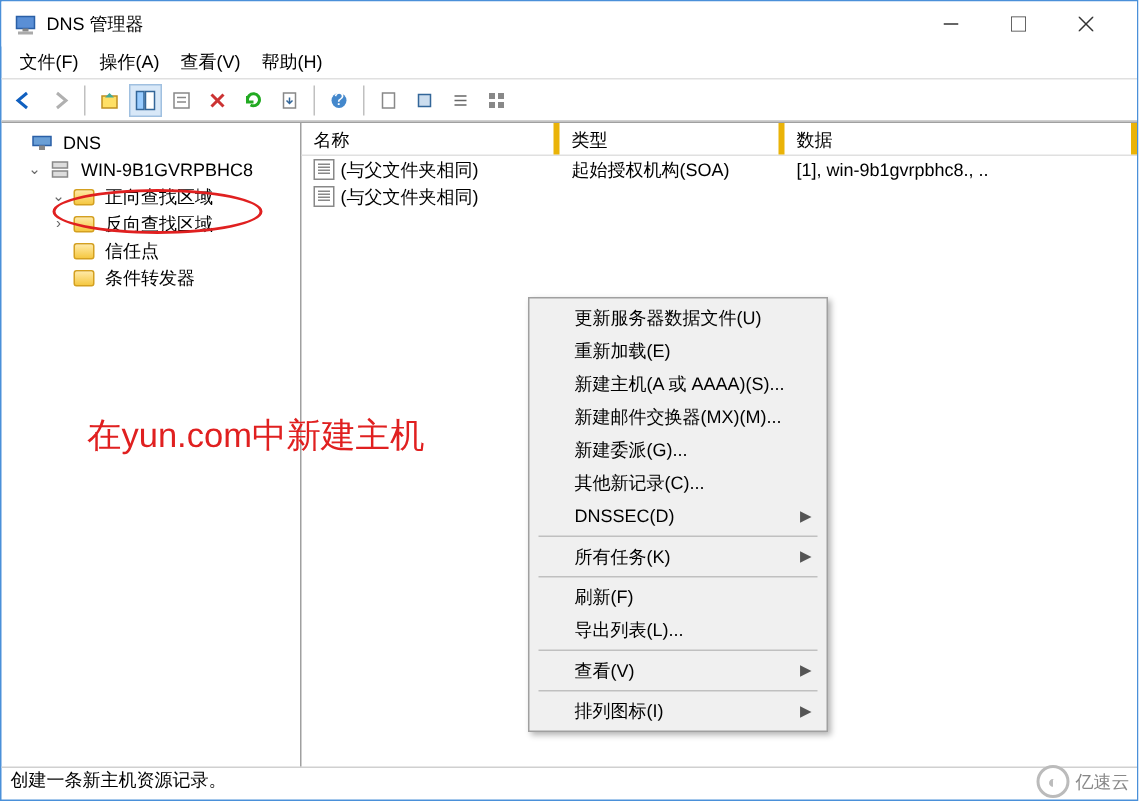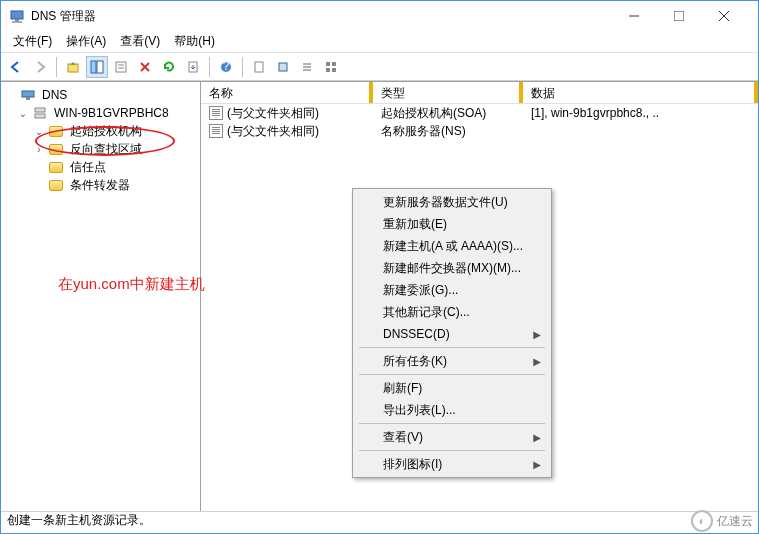--- a/index.html
+++ b/index.html
@@ -18,32 +18,32 @@
 .tsep { width: 1px; height: 20px; background: #c0c0c0; margin: 0 3px; }
 .body { flex: 1; display: flex; border-top: 1px solid #a0a0a0; }
 .tree { width: 200px; border-right: 1px solid #a0a0a0; padding: 4px 2px; position: relative; }
 .trow { display: flex; align-items: center; height: 18px; padding-left: 2px; white-space: nowrap; }
 .twister { width: 12px; display: inline-flex; justify-content: center; color: #666; font-size: 10px; }
 .ticon { width: 16px; height: 16px; margin: 0 3px; display: inline-flex; align-items: center; justify-content: center; }
 .folder { background: linear-gradient(#ffe9a6,#f5c842); border: 1px solid #d4a020; border-radius: 2px; width: 14px; height: 11px; }
 .tlabel { padding: 1px 3px; }
 .annot-ellipse { position: absolute; border: 2px solid #e02020; border-radius: 50%; pointer-events: none; }
 .annot-rect { position: absolute; border: 2px solid #e02020; pointer-events: none; }
-.annot-text { position: absolute; color: #e02020; font-size: 15px; pointer-events: none; }
+.annot-text { position: absolute; color: #e02020; font-size: 23px; pointer-events: none; }
 .list { flex: 1; position: relative; }
 .listhdr { display: flex; height: 22px; border-bottom: 1px solid #e0e0e0; }
 .lh { padding: 3px 8px; border-right: 4px solid #eab308; }
 .lh.c1 { width: 172px; } .lh.c2 { width: 150px; } .lh.c3 { flex: 1; }
 .lrow { display: flex; height: 18px; align-items: center; }
 .lc { padding: 1px 8px; overflow: hidden; white-space: nowrap; text-overflow: ellipsis; }
 .lc.c1 { width: 172px; display: flex; align-items: center; gap: 4px; }
 .lc.c2 { width: 150px; } .lc.c3 { flex: 1; }
 .docicon { width: 14px; height: 14px; border: 1px solid #888; background: #fff; position: relative; }
 .docicon::after { content: ""; position: absolute; left: 2px; right: 2px; top: 2px; height: 1px; background: #888; box-shadow: 0 2px 0 #888, 0 4px 0 #888, 0 6px 0 #888; }
-.ctxmenu { position: absolute; left: 352px; top: 188px; width: 200px; background: #f0f0f0; border: 1px solid #a0a0a0; box-shadow: 2px 2px 4px rgba(0,0,0,.3); padding: 2px; z-index: 10; }
+.ctxmenu { position: absolute; left: 352px; top: 198px; width: 200px; background: #f0f0f0; border: 1px solid #a0a0a0; box-shadow: 2px 2px 4px rgba(0,0,0,.3); padding: 2px; z-index: 10; }
 .ctxitem { height: 22px; display: flex; align-items: center; padding: 0 20px 0 28px; position: relative; }
 .ctxitem .arrow { position: absolute; right: 8px; font-size: 10px; color: #555; }
 .ctxsep { height: 1px; background: #c0c0c0; margin: 2px 4px; }
 .statusbar { height: 22px; border-top: 1px solid #d0d0d0; display: flex; padding: 0 6px; }
 .watermark { position: absolute; right: 6px; bottom: 2px; display: flex; align-items: center; gap: 4px; color: #888; font-size: 14px; z-index: 20; }
 .wm-icon { width: 22px; height: 22px; border: 2px solid #bbb; border-radius: 50%; display: flex; align-items: center; justify-content: center; color: #bbb; font-size: 12px; }
 </style>
 </head>
 <body>
 
@@ -190,21 +190,21 @@
               <rect x="2" y="8" width="10" height="4" fill="#ddd" stroke="#888"></rect>
             </svg>
           </span>
         <span class="tlabel">WIN-9B1GVRPBHC8</span>
       </div>
       <div class="trow" style="padding-left:30px">
         <span class="twister">⌄</span>
         <span class="ticon">
             <div class="folder"></div>
           </span>
-        <span class="tlabel">起始授权机构</span>
+        <span class="tlabel">正向查找区域</span>
       </div>
       <div class="trow" style="padding-left:30px">
         <span class="twister">›</span>
         <span class="ticon">
             <div class="folder"></div>
           </span>
         <span class="tlabel">反向查找区域</span>
       </div>
       <div class="trow" style="padding-left:42px">
         <span class="ticon">
@@ -234,21 +234,20 @@
             <span>(与父文件夹相同)</span>
           </div>
         <div class="lc c2">起始授权机构(SOA)</div>
         <div class="lc c3">[1], win-9b1gvrpbhc8., ..</div>
       </div>
       <div class="lrow">
         <div class="lc c1">
             <span class="docicon"></span>
             <span>(与父文件夹相同)</span>
           </div>
-        <div class="lc c2">名称服务器(NS)</div>
       </div>
     </div>
 
   </div>
 
   <div class="statusbar">
     <span>创建一条新主机资源记录。</span>
   </div>
 </div>
 

